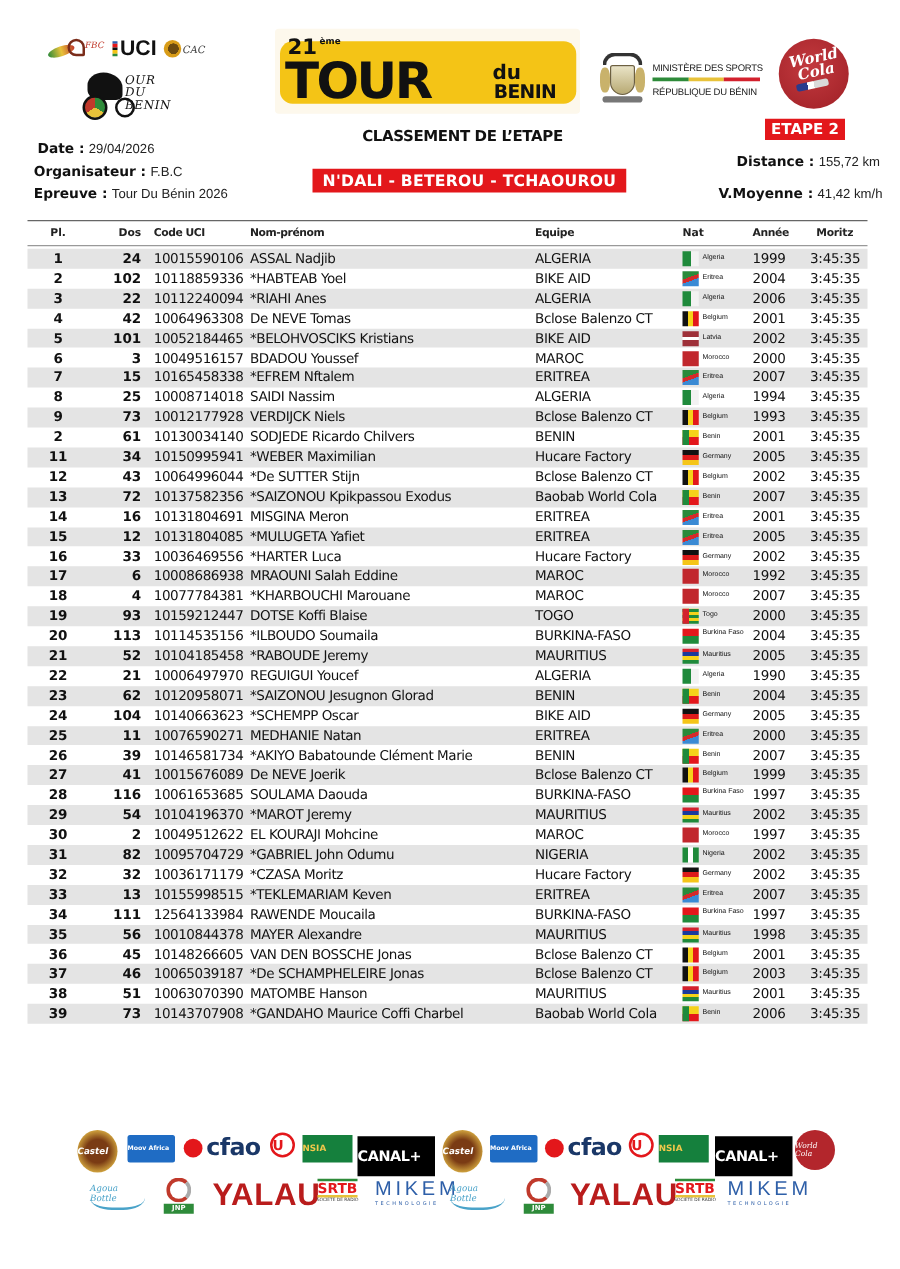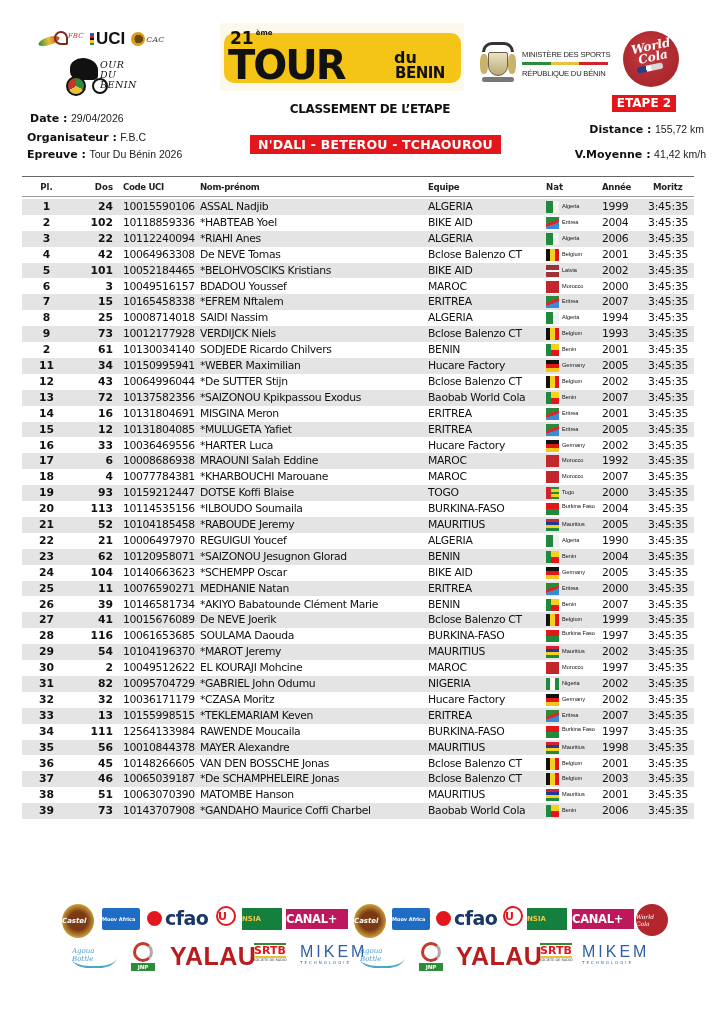--- a/index.html
+++ b/index.html
@@ -89,21 +89,21 @@
 
   
   .sponsors { position: absolute; left: 62px; top: 900px; width: 610px; height: 76px; }
   .sp { position: absolute; display: flex; align-items: center; font-family: "DejaVu Sans", sans-serif; }
   .sp-castel { width: 32px; height: 34px; border-radius: 50%; background: radial-gradient(circle,#7a3b14 40%,#c99a3a 70%,#f4e1a0 100%); color: #fff; font-size: 7px; font-weight: bold; font-style: italic; }
   .sp-moov { width: 38px; height: 22px; background: #1f6cc4; color: #fff; font-size: 5px; font-weight: bold; border-radius: 2px; }
   .sp-cfao { height: 24px; font-size: 19px; font-weight: bold; color: #1a3767; letter-spacing: -0.5px; }
   .sp-cfao .dot { width: 15px; height: 15px; border-radius: 50%; background: #e3171b; margin-right: 3px; display: inline-block; }
   .sp-u { width: 20px; height: 20px; border-radius: 50%; border: 2px solid #e3171b; color: #e3171b; font-weight: 900; font-size: 11px; }
   .sp-nsia { width: 40px; height: 22px; background: #15803d; color: #f2c84b; font-size: 7px; font-weight: bold; }
-  .sp-canal { width: 62px; height: 20px; background: #be185d; color: #fff; font-size: 11.5px; font-weight: 900; letter-spacing: -0.3px; }
+  .sp-canal { width: 62px; height: 32px; background: #000000; color: #fff; font-size: 11.5px; font-weight: 900; letter-spacing: -0.3px; }
   .sp-cola { width: 32px; height: 32px; border-radius: 50%; background: #b3262c; color: #fff; font-size: 6px; font-style: italic; font-family: "DejaVu Serif", serif; }
   .sp-agua { width: 44px; height: 24px; color: #4aa3c9; font-size: 7px; font-style: italic; font-family: "DejaVu Serif", serif; border-bottom: 2px solid #4aa3c9; border-radius: 0 0 40% 40%; }
   .sp-jnp { width: 26px; height: 32px; flex-direction: column; }
   .sp-jnp .ring { width: 20px; height: 20px; border-radius: 50%; border: 3px solid #c0392b; border-right-color: #aaa; }
   .sp-jnp .lbl { width: 24px; height: 8px; background: #2e8b3a; color: #fff; font-size: 5.5px; text-align: center; line-height: 8px; font-weight: bold; margin-top: 1px; }
   .sp-yalau { height: 24px; font-size: 25px; font-weight: 900; color: #b91c1c; letter-spacing: 0.5px; font-family: "Liberation Sans", sans-serif; }
   .sp-srtb { width: 40px; height: 26px; flex-direction: column; }
   .sp-srtb .t { font-size: 11px; font-weight: 900; color: #e3171b; border-top: 2px solid #2e8b3a; border-bottom: 2px solid #e8c23a; line-height: 11px; }
   .sp-srtb .s { font-size: 3.5px; color: #333; }
   .sp-mikem { height: 24px; flex-direction: column; align-items: flex-start; }

